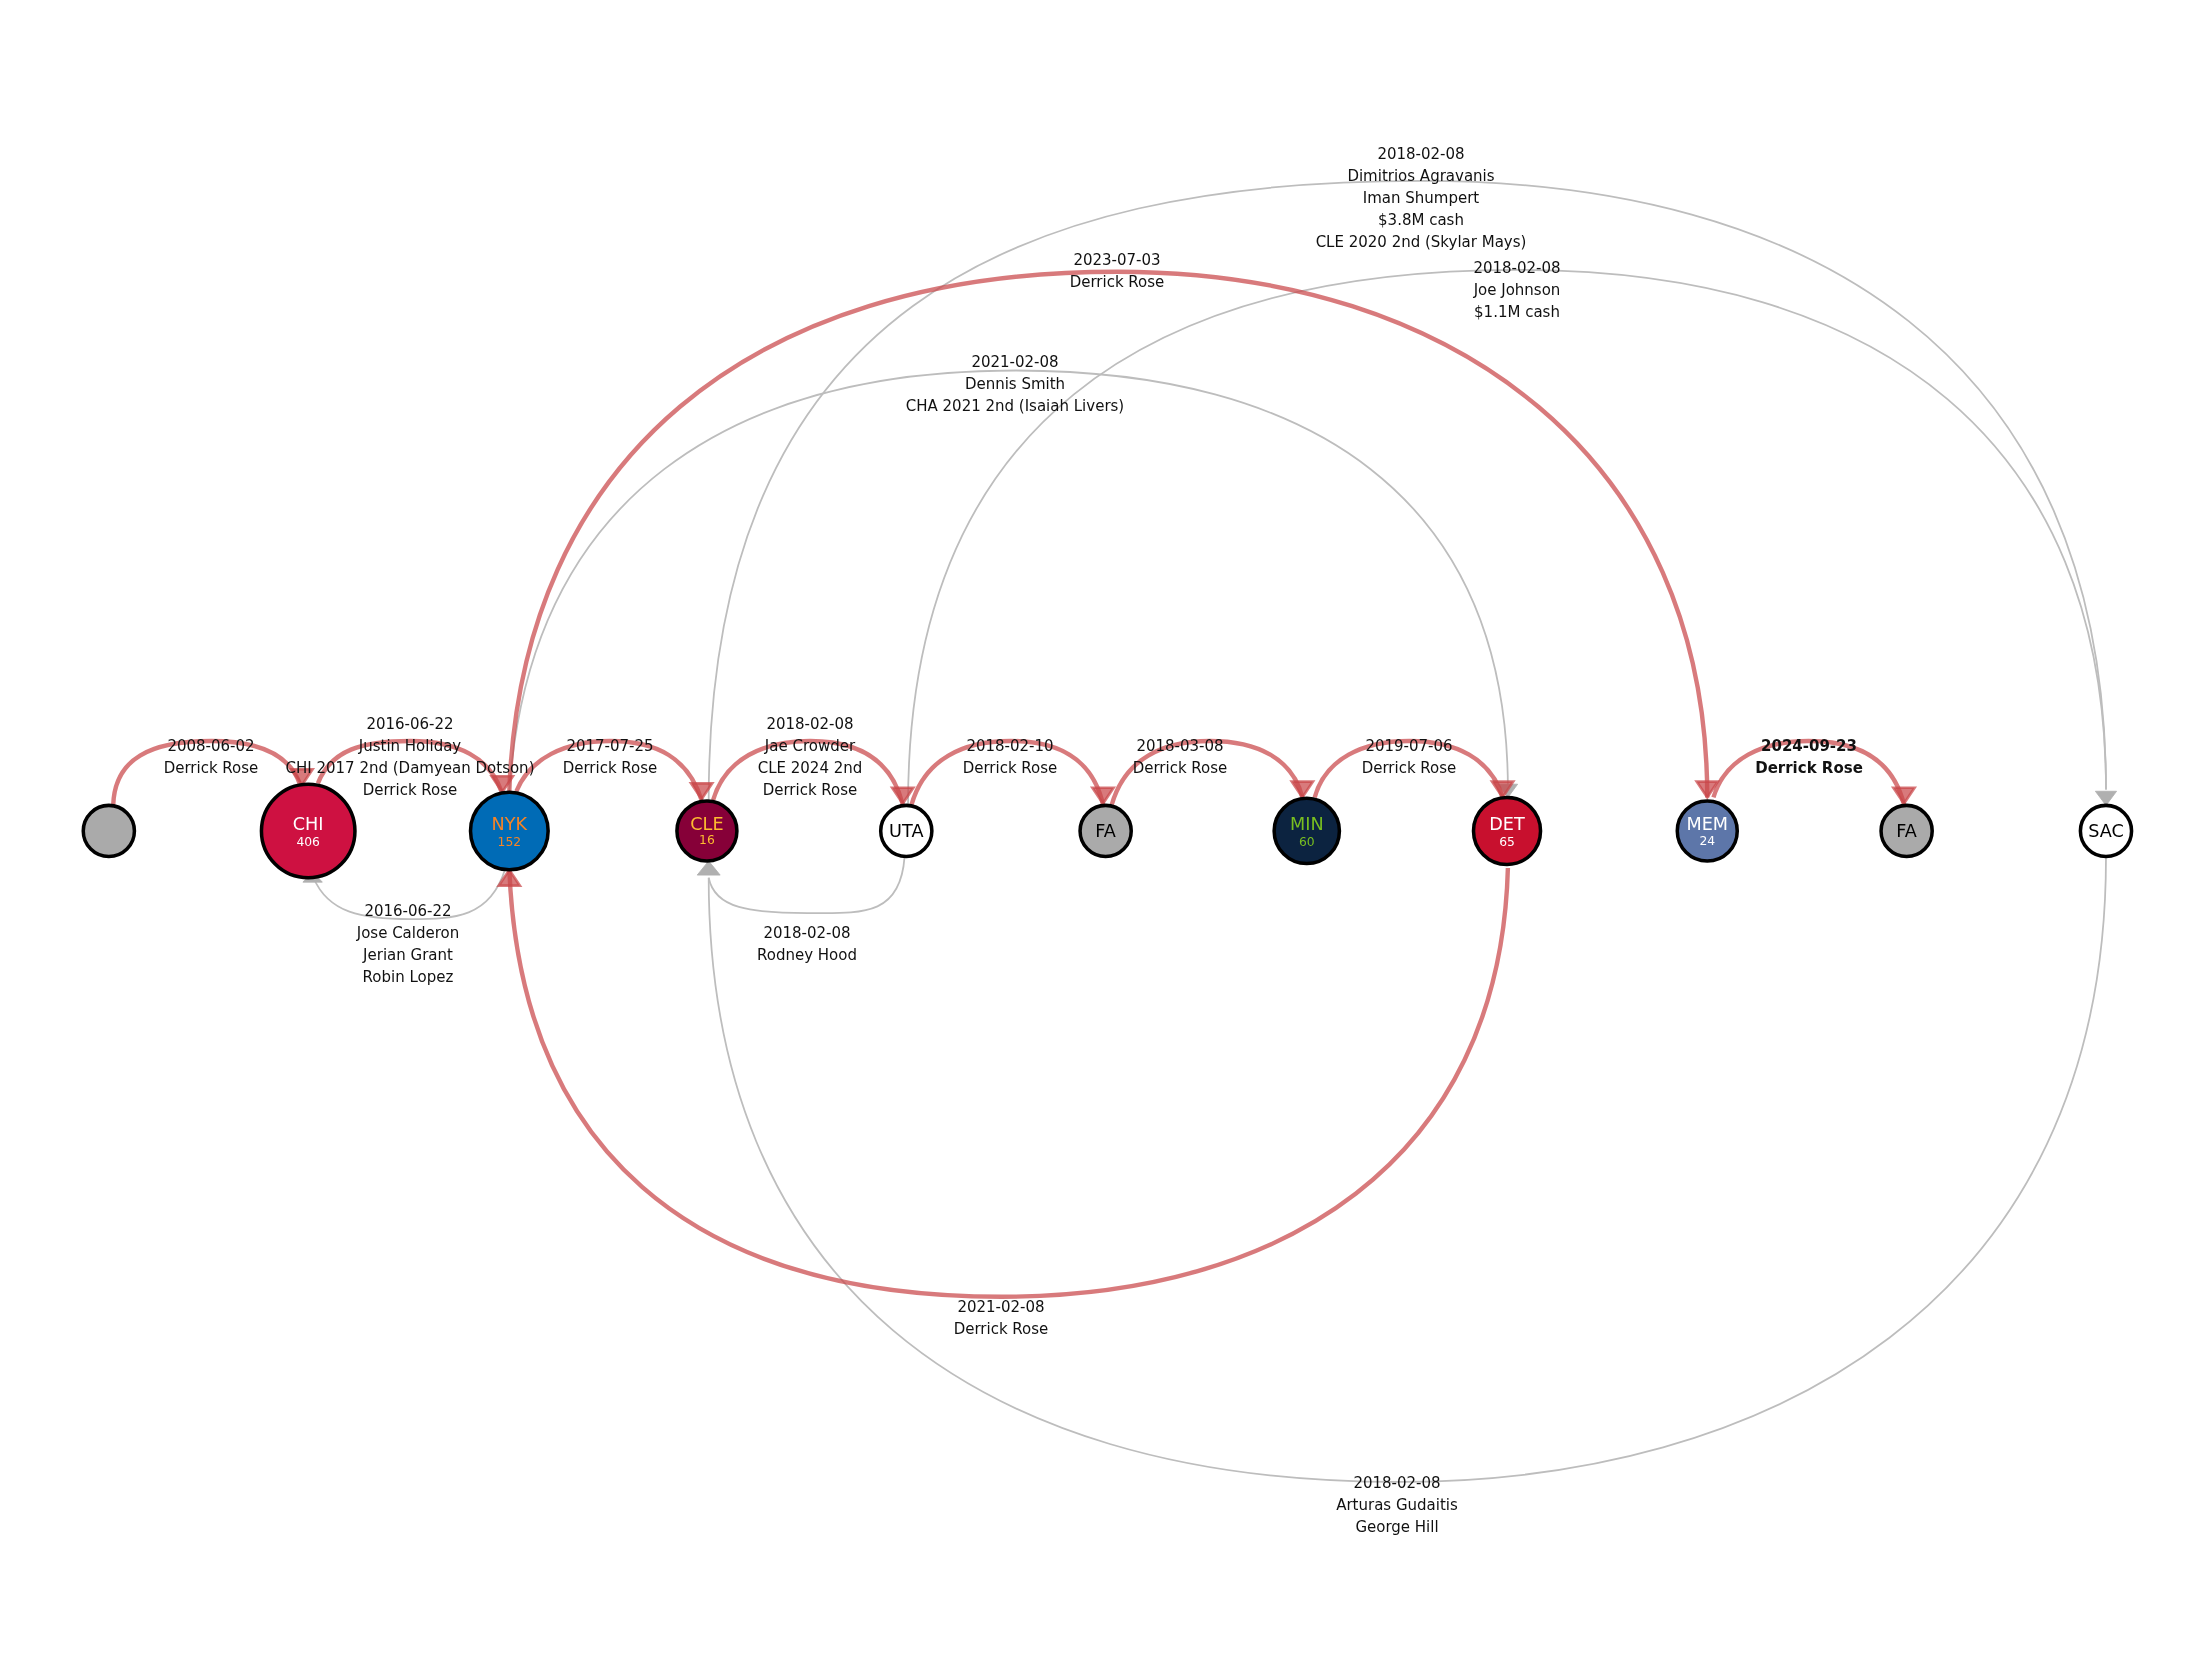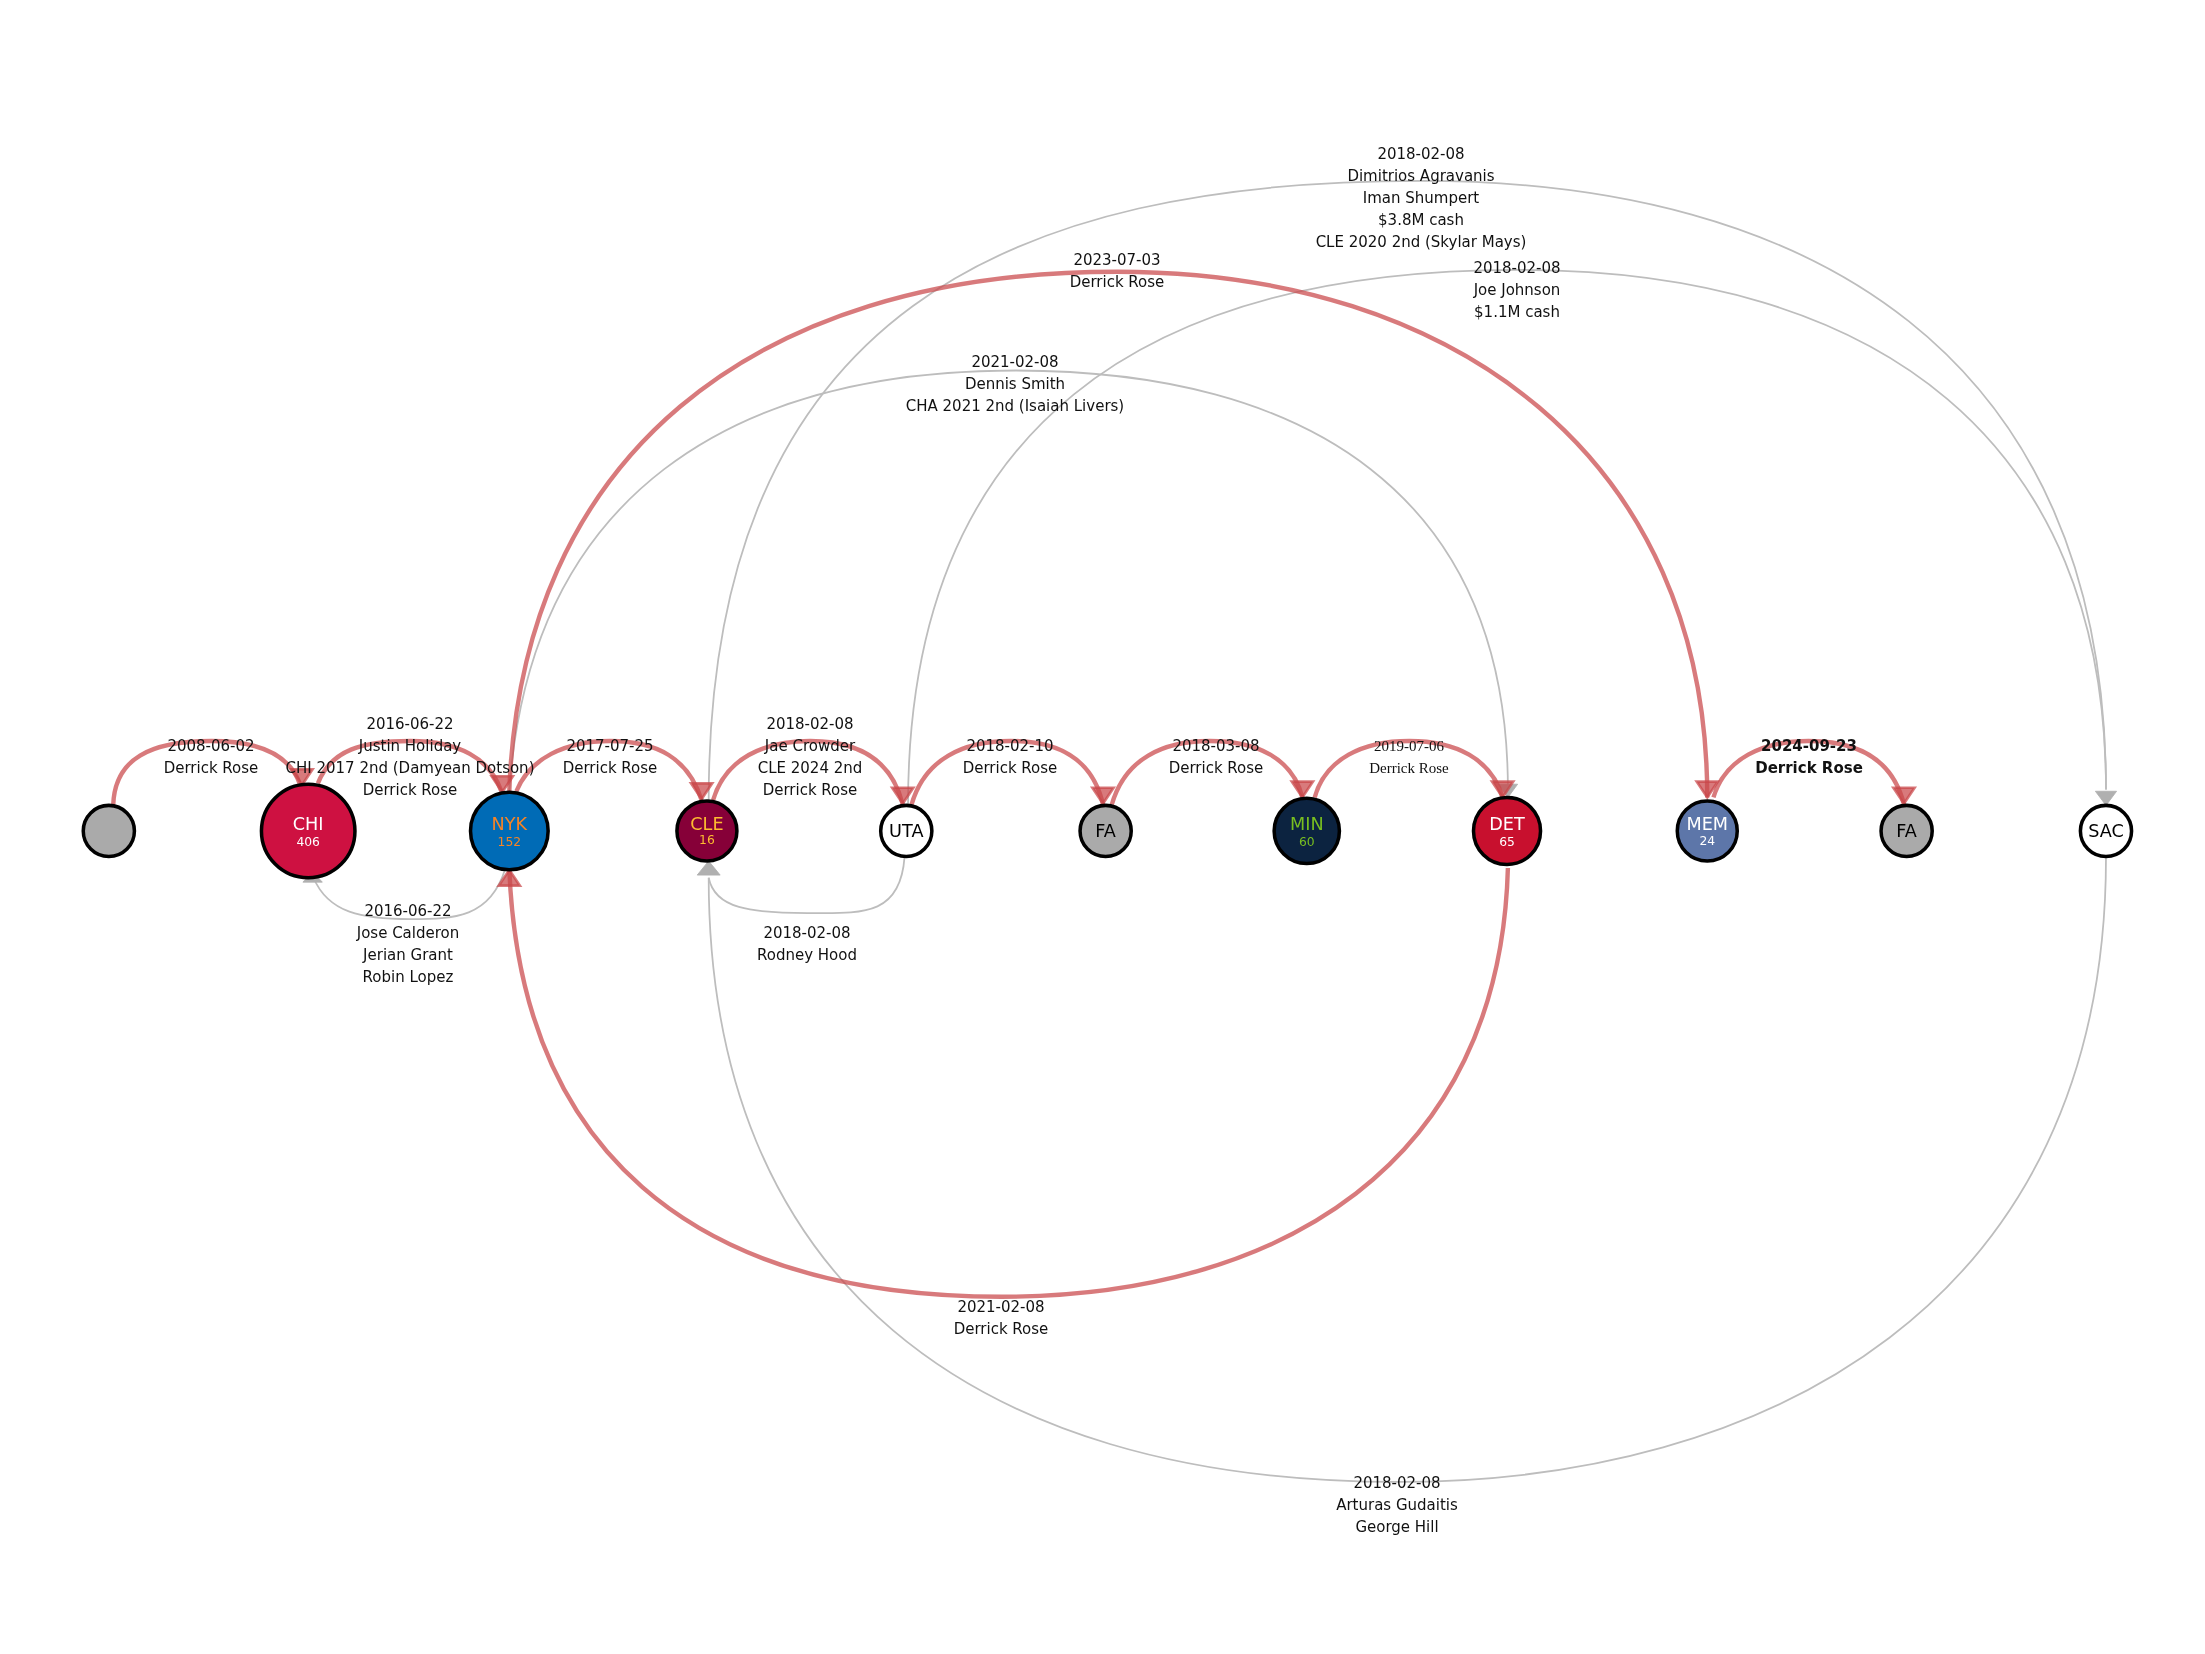--- a/index.html
+++ b/index.html
@@ -146,25 +146,25 @@
   <span>Derrick Rose</span>
 </div>
 <div class="edge-label" style="left:807px; top:902px;">
   <span>2018-02-08</span>
   <span>Rodney Hood</span>
 </div>
 <div class="edge-label" style="left:1010px; top:715px;">
   <span>2018-02-10</span>
   <span>Derrick Rose</span>
 </div>
-<div class="edge-label" style="left:1216px; top:715px;">
+<div class="edge-label" style="left:1180px; top:715px;">
   <span>2018-03-08</span>
   <span>Derrick Rose</span>
 </div>
-<div class="edge-label" style="left:1409px; top:715px;font-family:Liberation Serif, serif;">
+<div class="edge-label" style="left:1409px; top:715px;">
   <span>2019-07-06</span>
   <span>Derrick Rose</span>
 </div>
 <div class="edge-label" style="left:1001px; top:1276px;">
   <span>2021-02-08</span>
   <span>Derrick Rose</span>
 </div>
 <div class="edge-label" style="left:1015px; top:331px;">
   <span>2021-02-08</span>
   <span>Dennis Smith</span>

